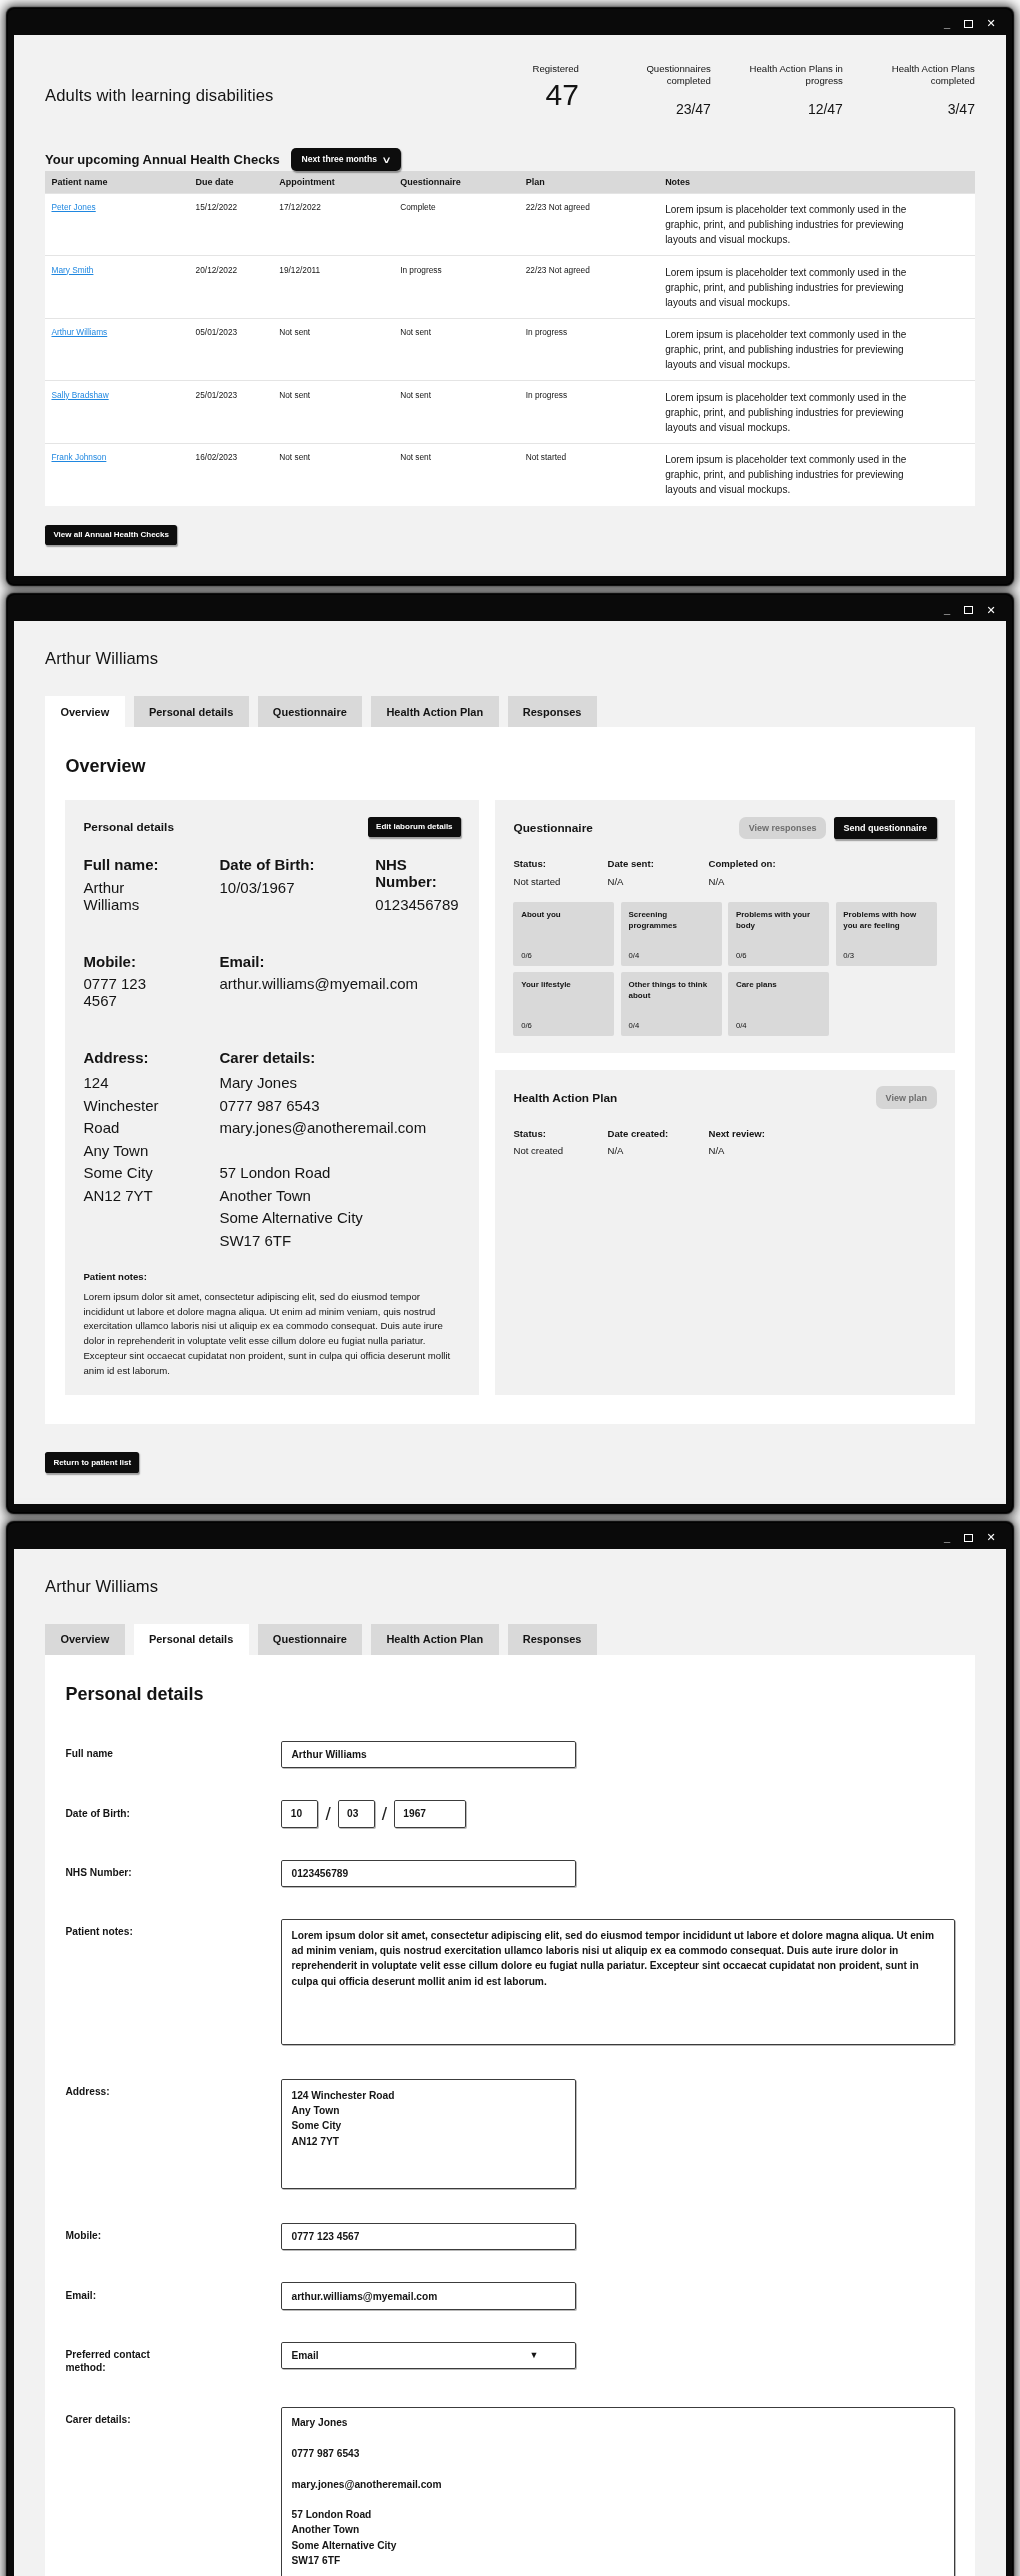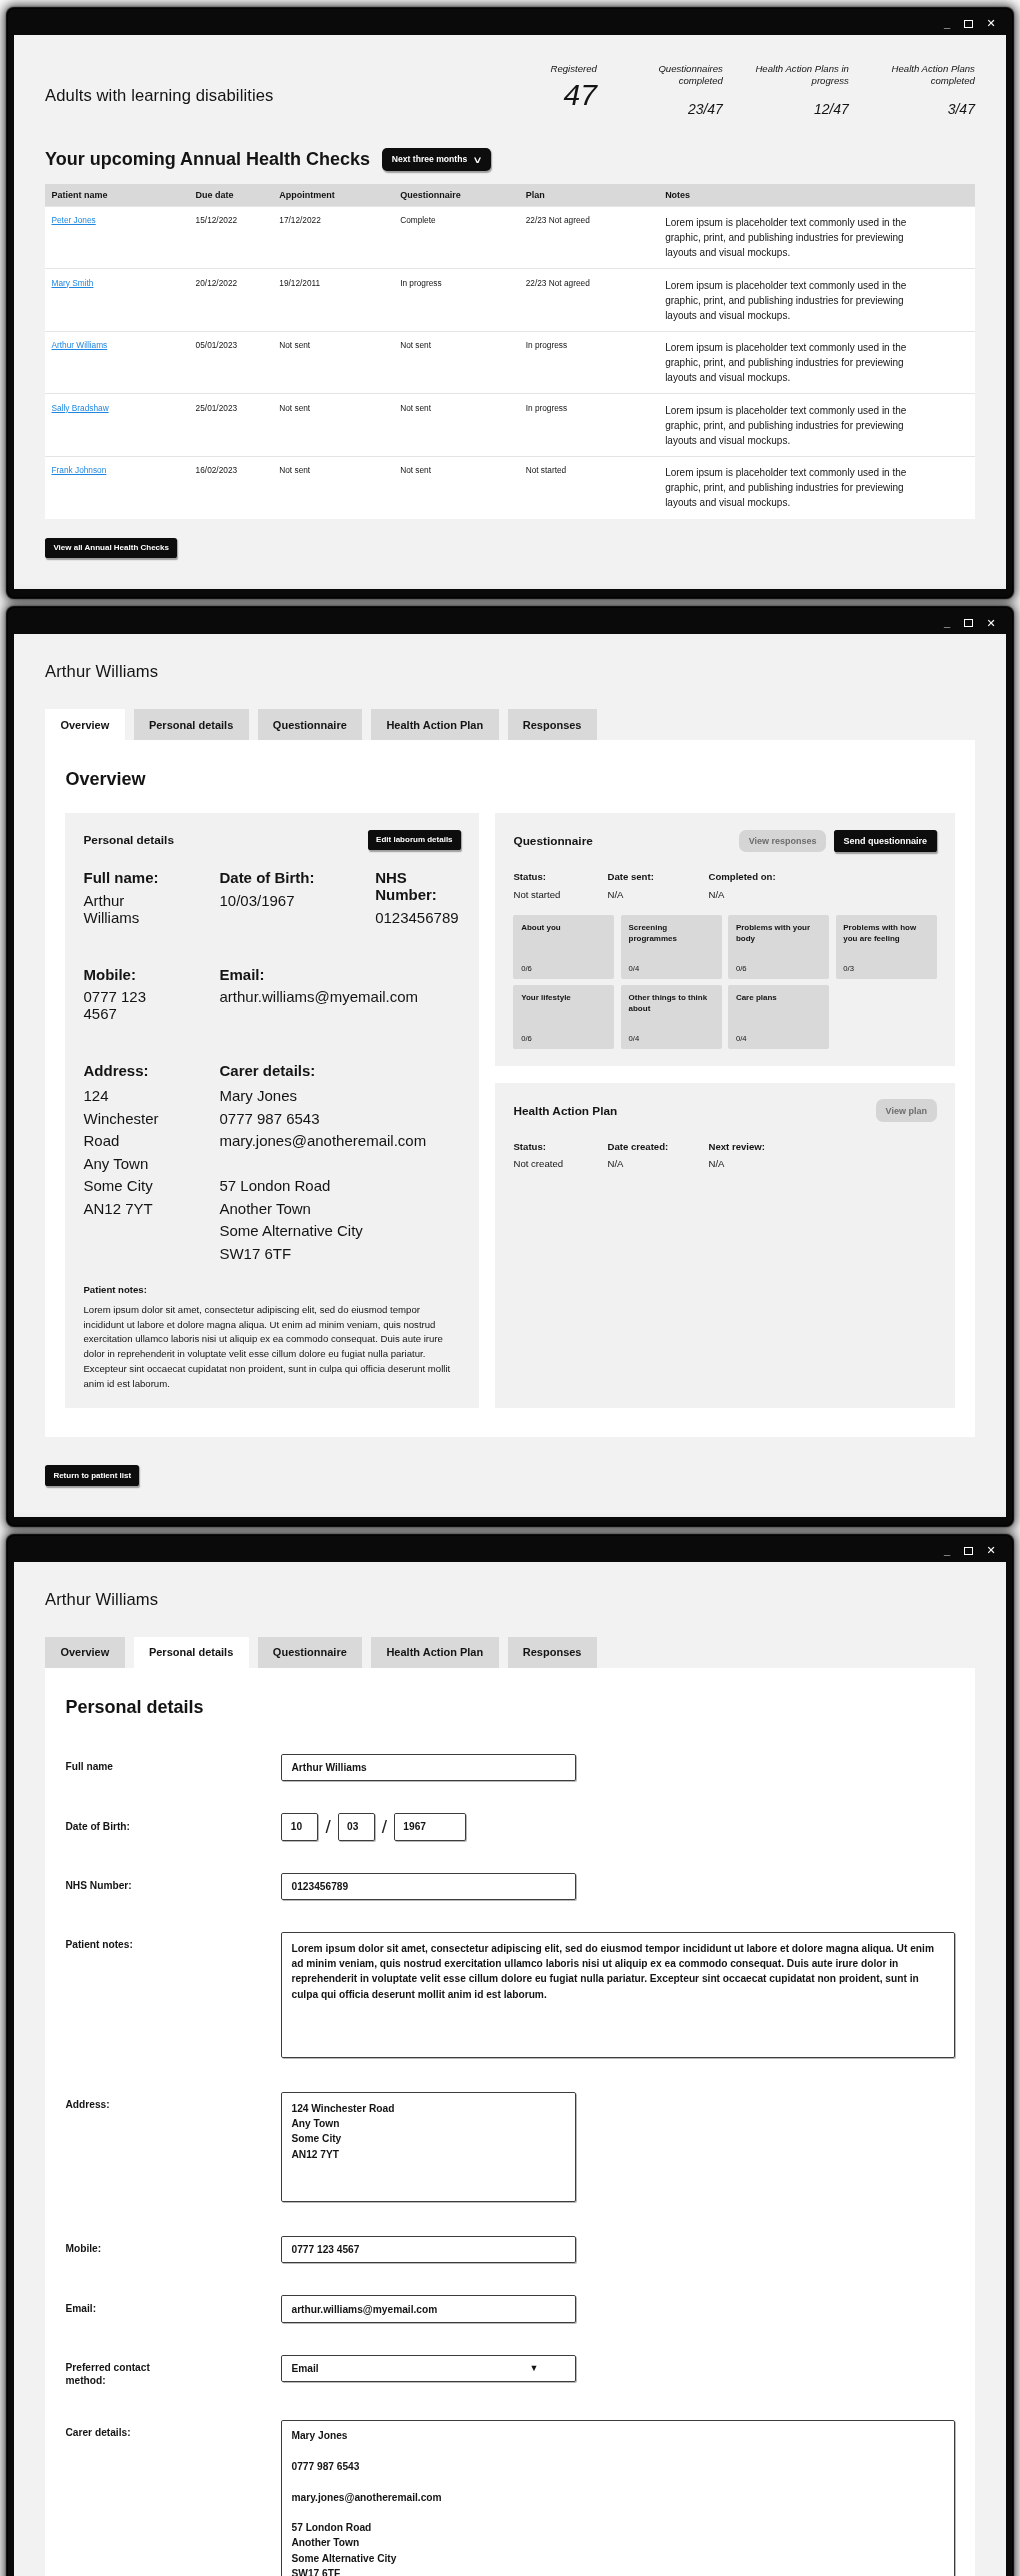--- a/index.html
+++ b/index.html
@@ -48,36 +48,36 @@
     display: flex; align-items: center;
     font-size: 11px; font-weight: 600; cursor: pointer;
   }
   .tab.active { background: #fff; }
   .panel { background: #fff; padding: 29px 20.4px 29px; }
   .panel-heading { font-size: 18px; font-weight: 700; }
 
   
   .w1-header { display: flex; align-items: flex-start; }
   .w1-title { margin-top: 23px; }
-  .stats { margin-left: auto; display: flex; gap: 24px; text-align: right; font-style: italic; }
+  .stats { margin-left: auto; display: flex; gap: 30px; text-align: right; }
   .stat { max-width: 102px; }
   .stat-label { font-size: 9.6px; line-height: 1.3; }
   .stat-value { font-size: 14px; margin-top: 12.8px; }
   .stat-big .stat-value { font-size: 30px; margin-top: 2.6px; font-weight: 400; }
   .section-row { display: flex; align-items: center; gap: 11.5px; margin-top: 31px; }
-  .section-title { font-size: 18px; font-weight: 700; }
+  .section-title { font-size: 13px; font-weight: 700; }
   .pill-btn {
     background: #0d0d0d; color: #fff; border: none; cursor: pointer;
     font-family: inherit; font-size: 8.6px; font-weight: 700;
     padding: 6.4px 10.2px; border-radius: 5.1px;
     display: inline-flex; align-items: center; gap: 6.4px;
     box-shadow: 1px 1.3px 1.3px rgba(0,0,0,.35);
   }
   .pill-btn .chev { font-size: 9.6px; font-weight: 400; transform: scaleX(1.5); display:inline-block; }
-  .ahc-table { width: 100%; border-collapse: collapse; margin-top: 13px; }
+  .ahc-table { width: 100%; border-collapse: collapse; margin-top: 0; }
   .ahc-table th {
     background: #d9d9d9; text-align: left; font-size: 9px; font-weight: 700;
     padding: 5.7px 6.4px;
   }
   .ahc-table td {
     background: #fff; vertical-align: top; text-align: left;
     font-size: 8.3px; padding: 8.3px 6.4px; border-top: 0.6px solid #e4e4e4;
   }
   .ahc-table tr.body-row { height: 47px; }
   .ahc-table td.notes-cell { font-size: 10px; line-height: 1.5; padding-right: 38px; }

